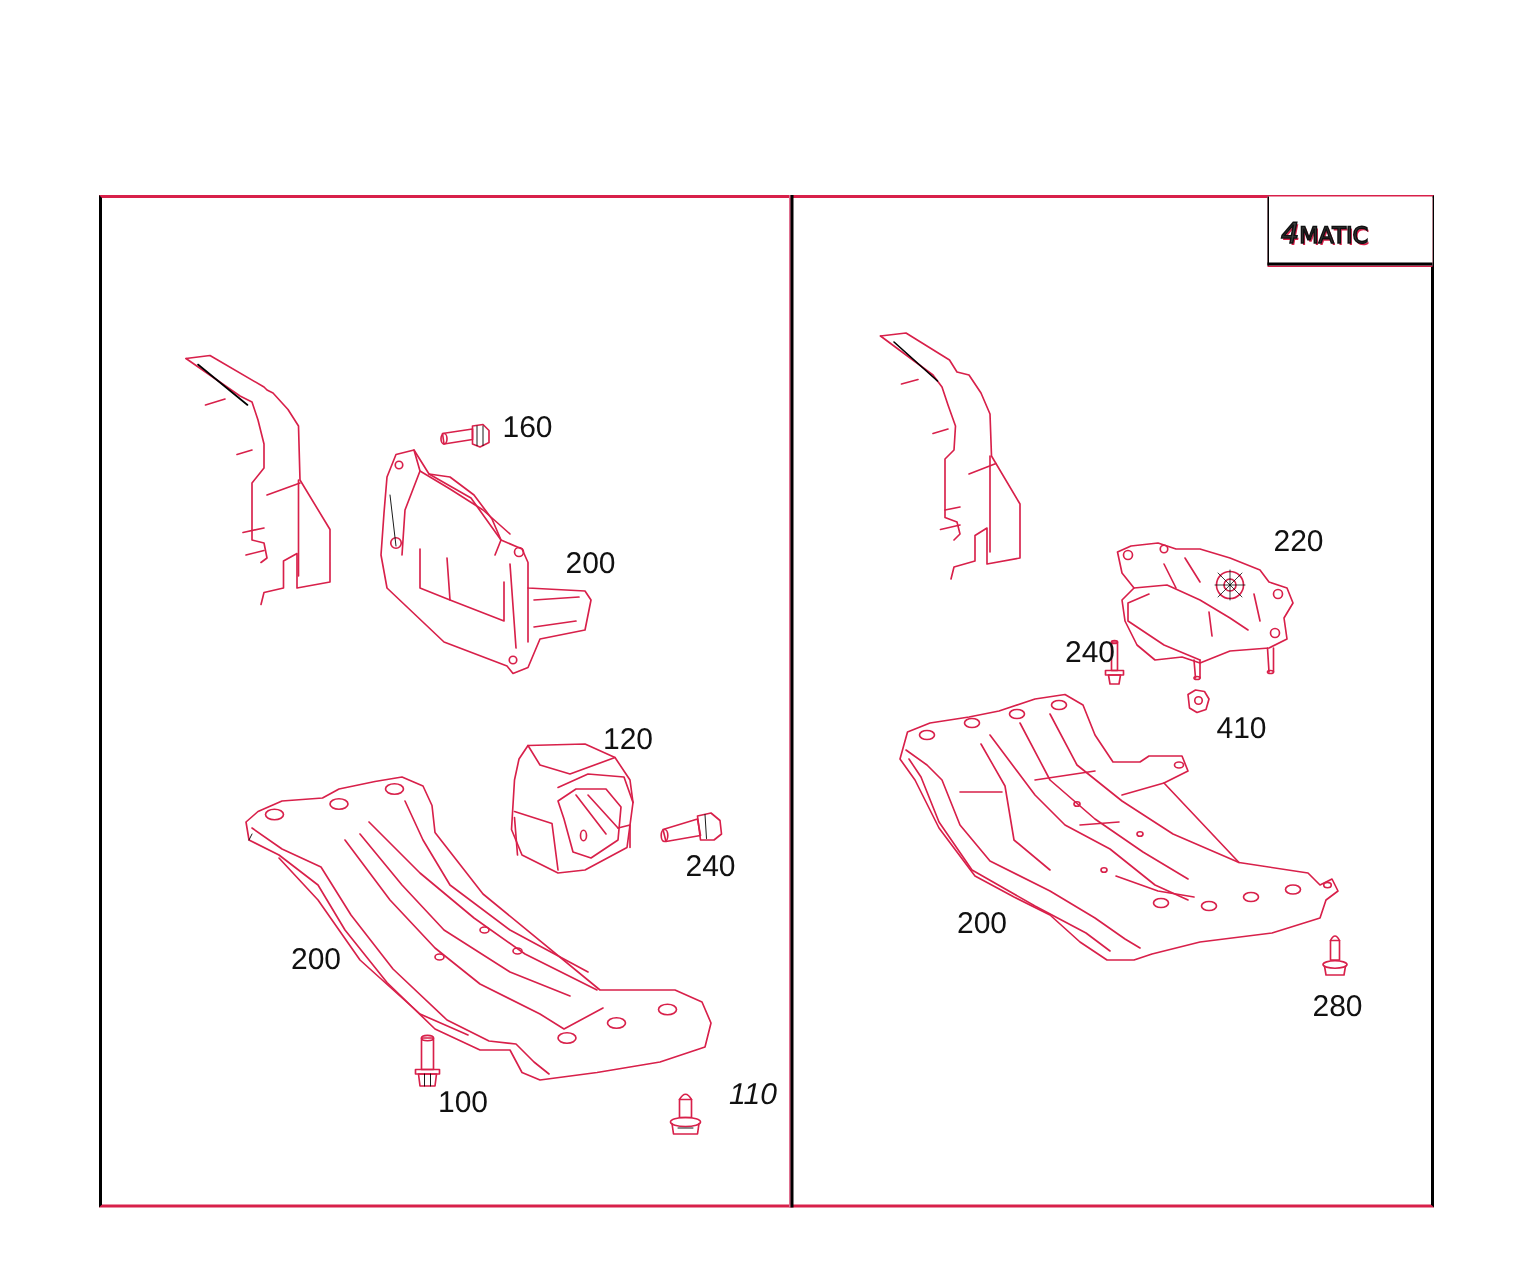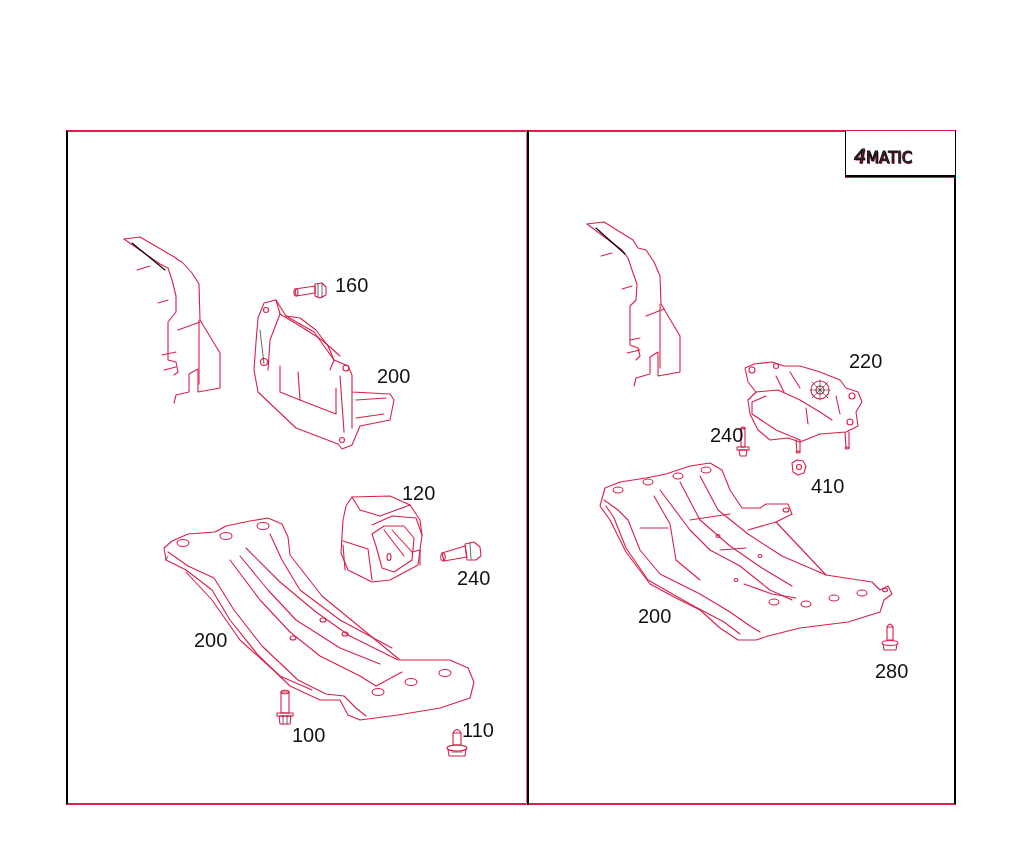--- a/index.html
+++ b/index.html
@@ -110,21 +110,21 @@
       <path d="M448 749 L449 756 L465 756 L466 749"></path>
       <path d="M452 752 L462 752" stroke="#000" stroke-width="0.6"></path>
     </g>
   </svg>
   <div class="label" style="left:267px;top:145px;">160</div>
   <div class="label" style="left:309px;top:236px;">200</div>
   <div class="label" style="left:334px;top:353px;">120</div>
   <div class="label" style="left:389px;top:438px;">240</div>
   <div class="label" style="left:126px;top:500px;">200</div>
   <div class="label" style="left:224px;top:595px;">100</div>
-  <div class="label" style="left:394px;top:590px;">110</div>
+  <div class="label" style="left:418px;top:590px;font-style:italic;">110</div>
 </div>
 
 <div class="panel" style="left:529px;width:426px;border-radius:12px;">
   <svg width="426" height="671" viewBox="529 132 426 671" fill="none" stroke="#d8204a" stroke-width="1.1" stroke-linejoin="round" stroke-linecap="round">
 
     <g>
       <path d="M587 224 L604 222 L633 240 L638 248 L646 250 L654 262 L660 276 L661 304 L680 336 L680 372 L658 376 L658 352 L650 357 L650 374 L636 378 L634 386"></path>
       <path d="M587 224 L622 250 L628 258 L632 270 L637 284 L636 300 L630 306 L630 345 L638 348 L640 356 L636 360"></path>
       <path d="M596 228 L625 254" stroke="#000"></path>
       <path d="M601 256 L612 253 M622 289 L632 286 M646 316 L664 309 M630 340 L640 338 M627 353 L640 350"></path>

